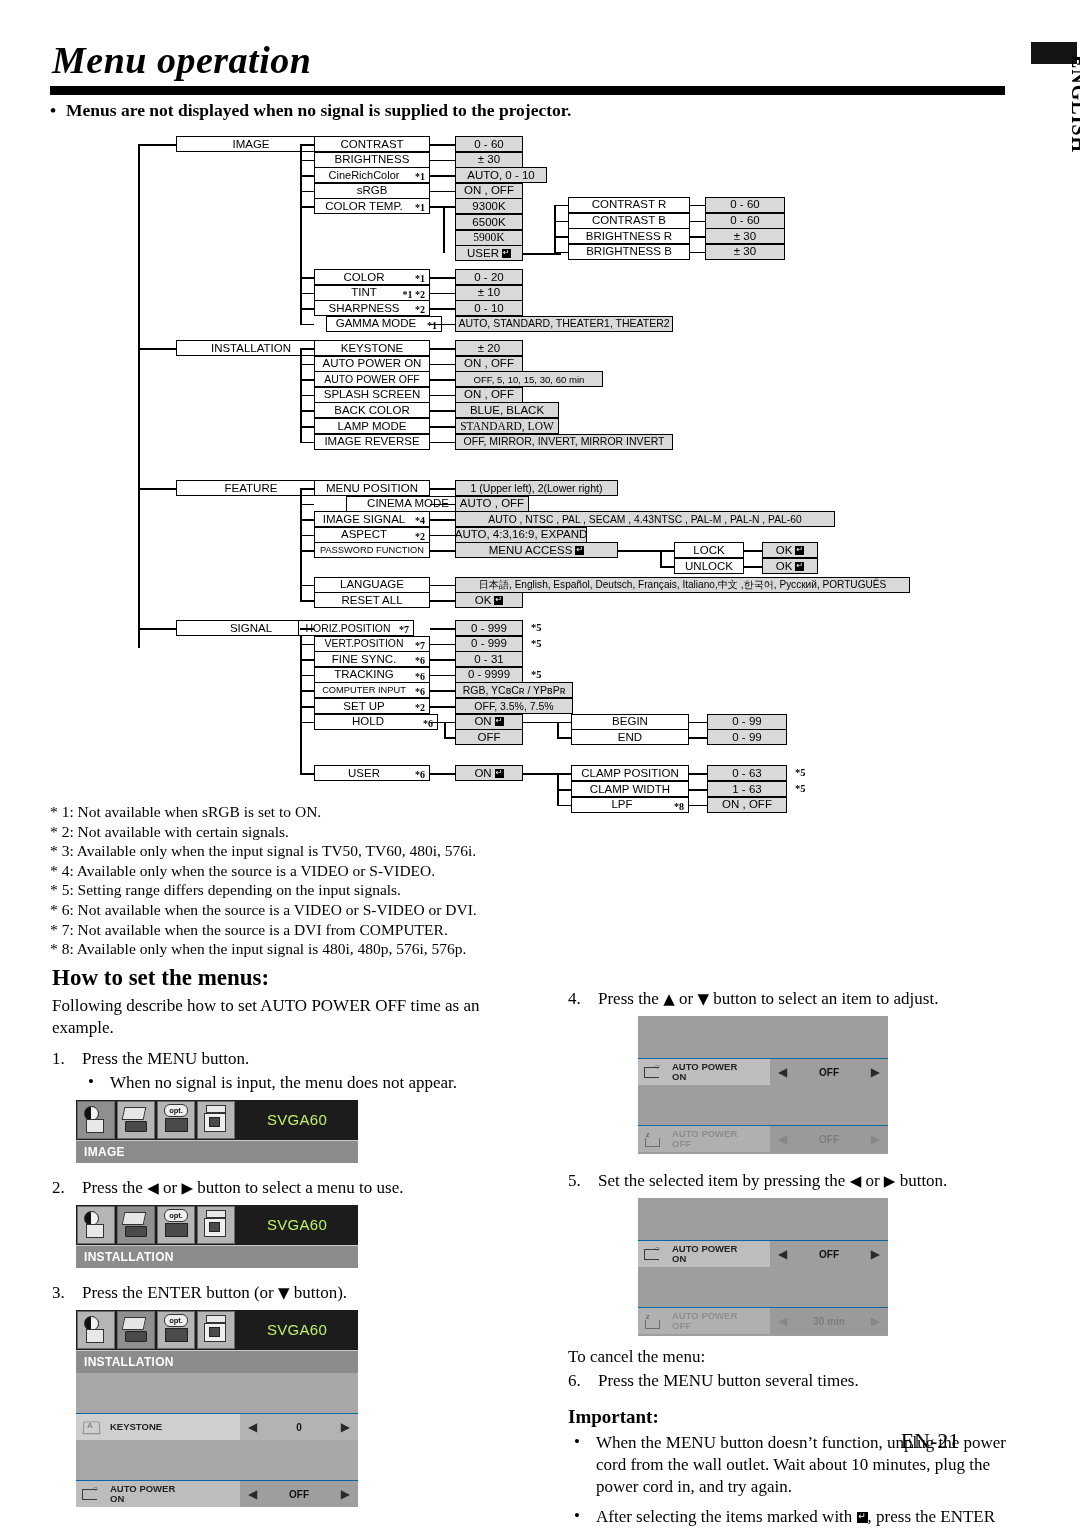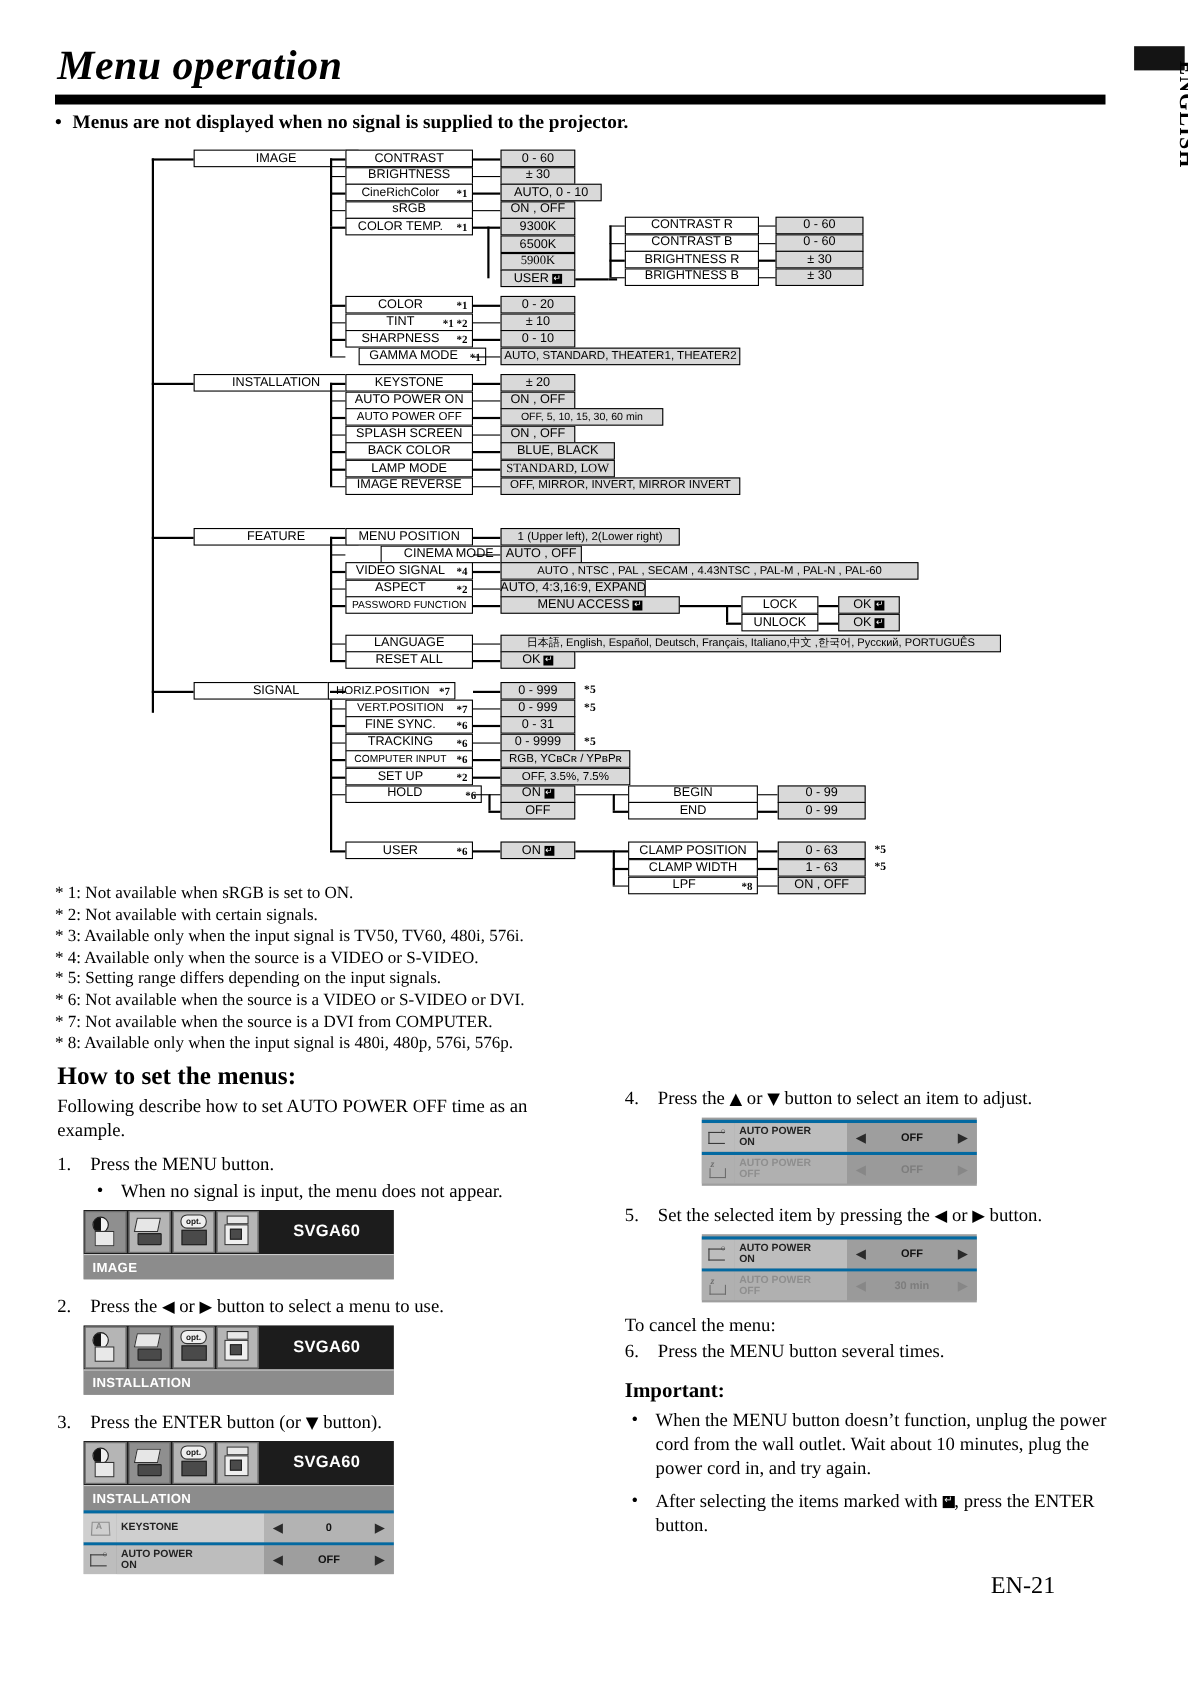--- a/index.html
+++ b/index.html
@@ -96,30 +96,30 @@
   
   .osd{position:relative;width:282px;background:#a8a8a8;margin:6px 0 0 24px;}
   .osd-top{display:flex;height:40px;background:#1c1c1c;align-items:flex-start;}
   .osd-icons{display:flex;}
   .osd-ic{
     width:38px;height:38px;margin:1px 1px 0 1px;background:#b5b5b5;
     border:1px solid #6a6a6a;position:relative;box-sizing:border-box;
   }
   .osd-ic.sel{background:#8f8f8f;}
   .osd-title{
-    flex:1;color:#ffffff;font-family:"Liberation Sans",sans-serif;
-    font-weight:bold;font-size:15px;text-align:center;line-height:40px;
+    flex:1;color:#bef264;font-family:"Liberation Sans",sans-serif;
+    font-weight:normal;font-size:15px;text-align:center;line-height:40px;
     letter-spacing:.3px;
   }
   .osd-menu{
     background:#8c8c8c;color:#fff;font-family:"Liberation Sans",sans-serif;
     font-weight:bold;font-size:12px;padding:4px 0 4px 8px;letter-spacing:.3px;
     border-top:1px solid #c9c9c9;
   }
-  .osd-row{display:flex;height:26px;align-items:stretch;border-top:3px solid #0369a1;}
+  .osd-row{display:flex;height:26px;align-items:stretch;border-top:1px solid #0369a1;margin-top:40px;}
   .osd-row .ric{width:30px;background:#bdbdbd;position:relative;}
   .osd-row .rlbl{
     flex:1;background:#bdbdbd;color:#222;font-family:"Liberation Sans",sans-serif;
     font-weight:bold;font-size:9.5px;display:flex;flex-direction:column;
     justify-content:center;padding-left:4px;line-height:10px;
   }
   .osd-row .rval{
     width:118px;background:#9e9e9e;display:flex;align-items:center;
     justify-content:space-between;padding:0 8px;box-sizing:border-box;
   }
@@ -432,21 +432,21 @@
       <div class="nd withfn" style="left: 314px; top: 367.6px; width: 140px; margin-left: 32px;">
         <span class="lbl" style="font-size: 11.5px;">CINEMA MODE</span>
         <span class="fn">*3</span>
       </div>
       <div class="ln lh" style="left: 300px; top: 375.6px; width: 14px;"></div>
       <div class="ln lh" style="left: 430px; top: 375.6px; width: 25px;"></div>
       <div class="nd sh" style="left: 455px; top: 367.6px; width: 74px;">
         <span class="lbl" style="font-size: 11.5px;">AUTO , OFF</span>
       </div>
       <div class="nd withfn" style="left: 314px; top: 383.2px; width: 116px;">
-        <span class="lbl" style="font-size: 11.5px;">VIDEO SIGNAL</span>
+        <span class="lbl" style="font-size: 11.5px;">IMAGE SIGNAL</span>
         <span class="fn">*4</span>
       </div>
       <div class="ln lh" style="left: 300px; top: 391.2px; width: 14px;"></div>
       <div class="ln lh" style="left: 430px; top: 391.2px; width: 25px;"></div>
       <div class="nd sh vals" style="left: 455px; top: 383.2px; width: 380px;">
         <span class="lbl" style="font-size: 10.3px;">AUTO , NTSC , PAL , SECAM , 4.43NTSC , PAL-M , PAL-N , PAL-60</span>
       </div>
       <div class="nd withfn" style="left: 314px; top: 398.8px; width: 116px;">
         <span class="lbl" style="font-size: 11.5px;">ASPECT</span>
         <span class="fn">*2</span>

